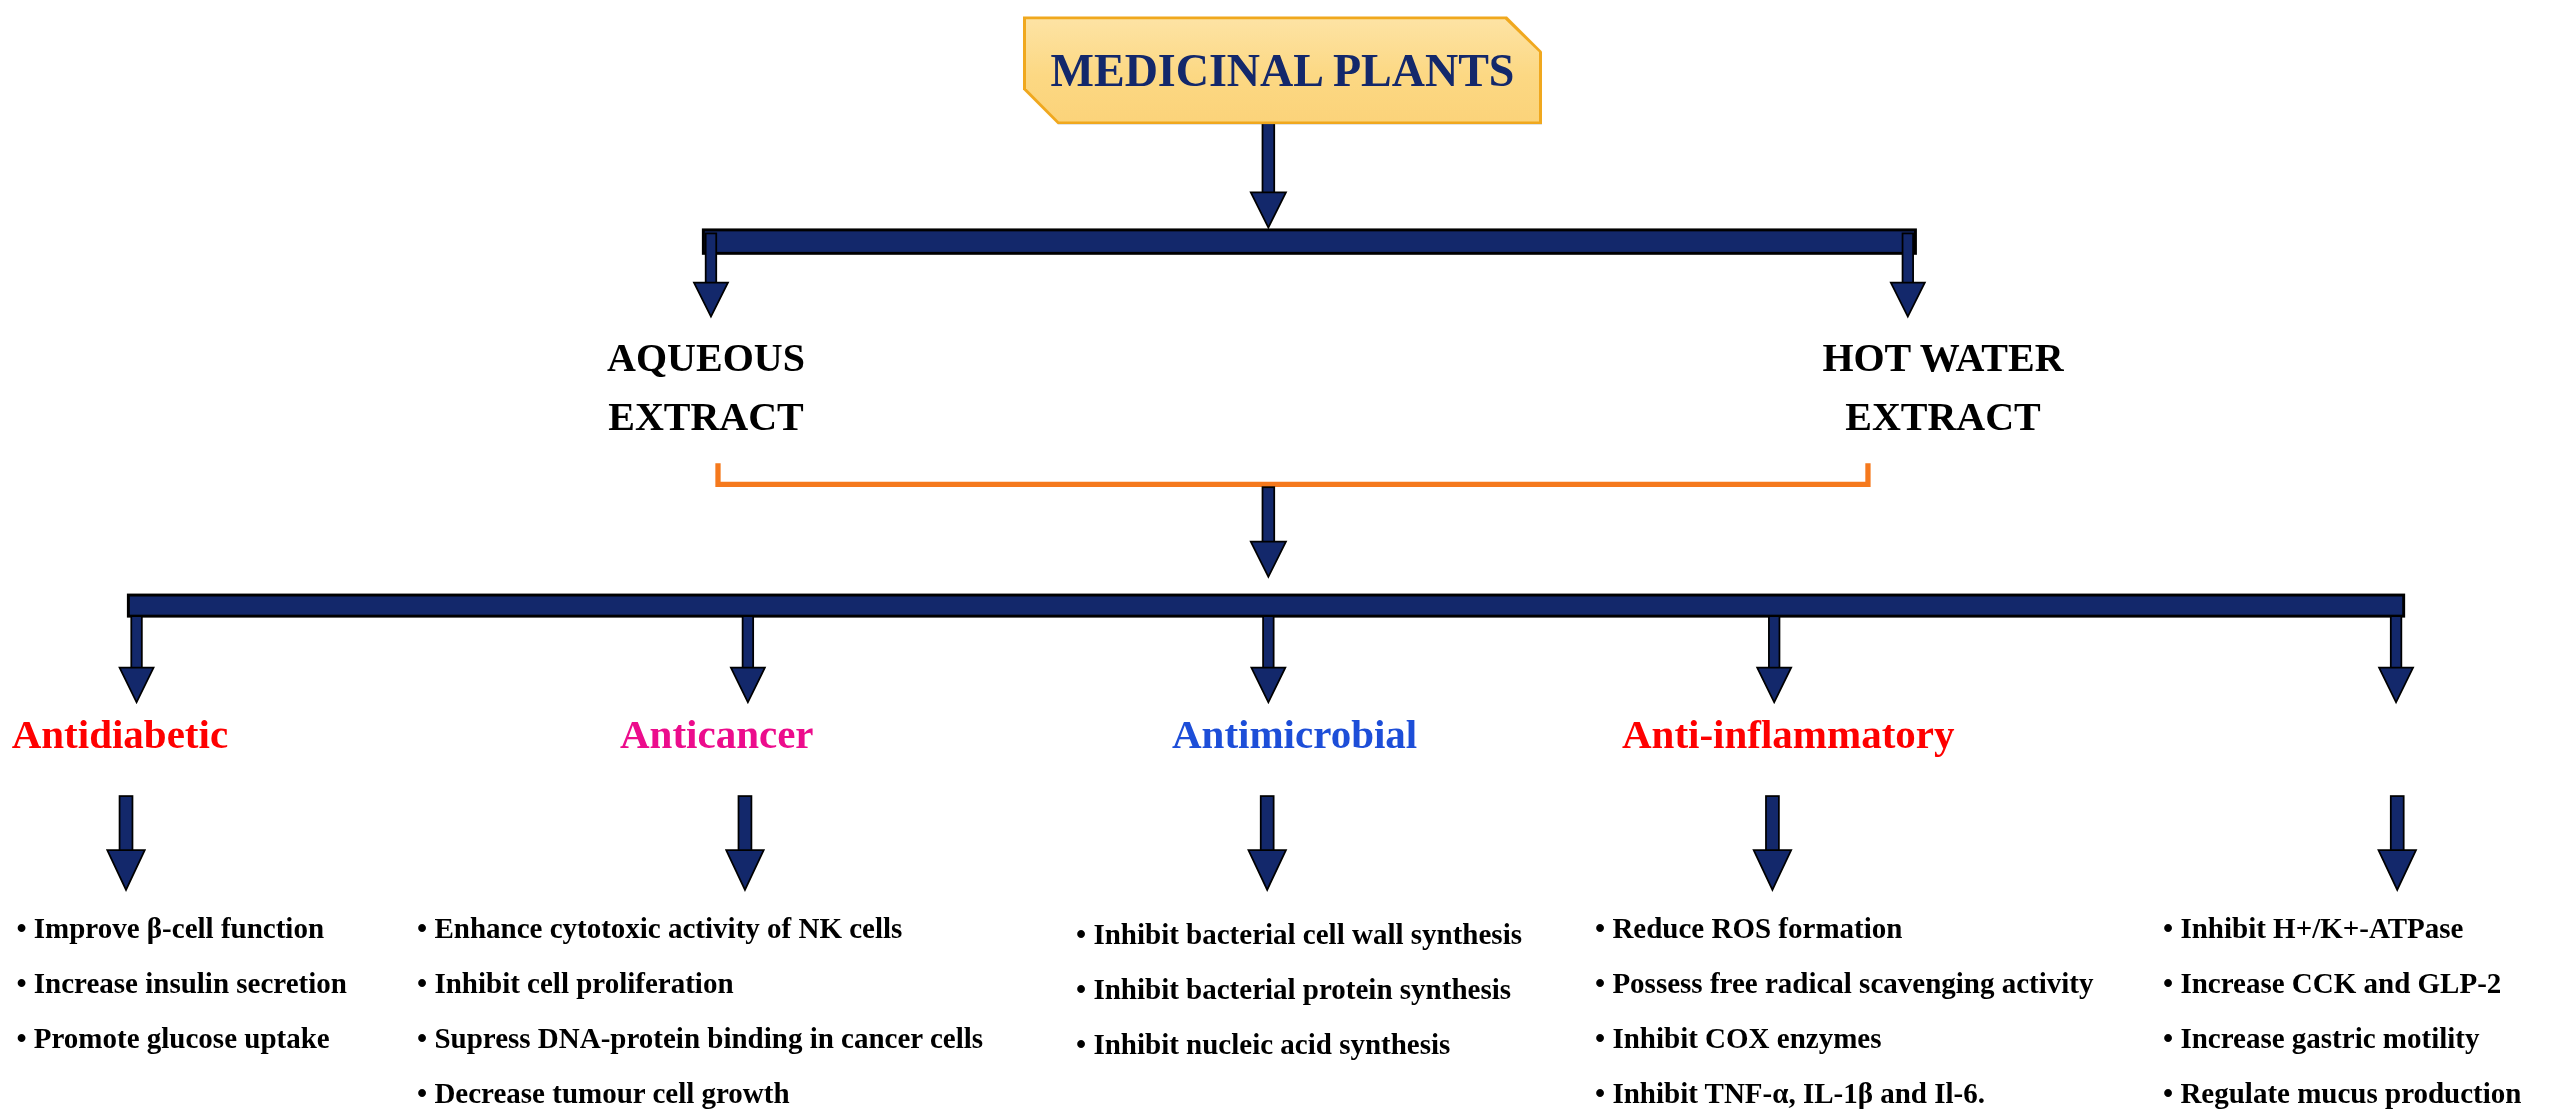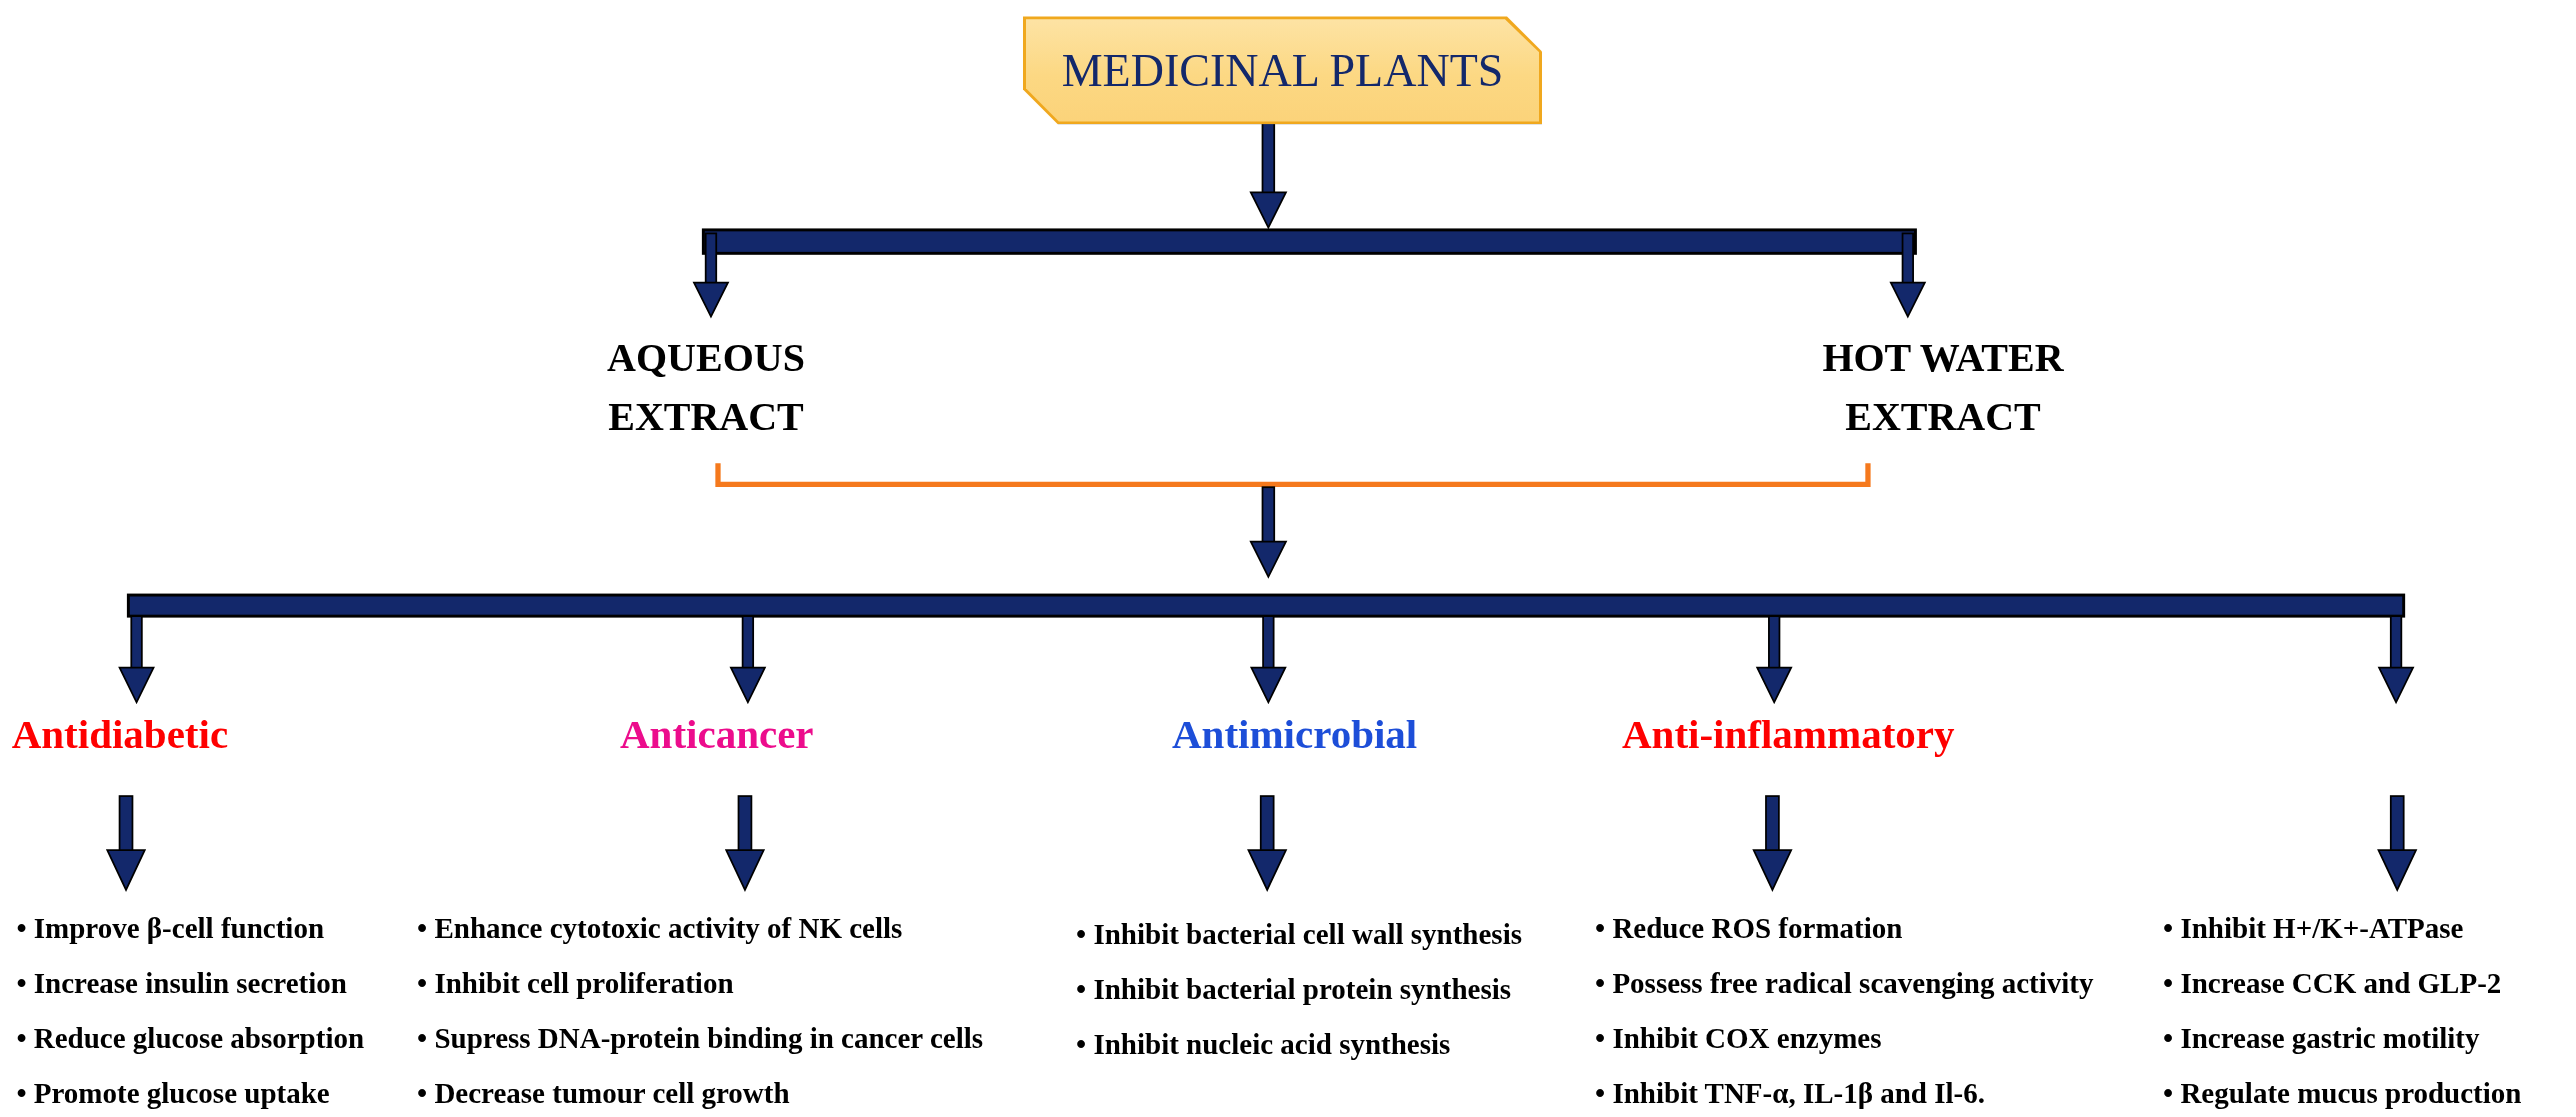--- a/index.html
+++ b/index.html
@@ -24,21 +24,21 @@
     clip-path:polygon(0 0, 484px 0, 100% 35px, 100% 100%, 35px 100%, 0 73px);
     filter:drop-shadow(4.1px 4.1px 2.9px rgba(120,120,120,0.45));
   }
   .node-box-inner{
     position:absolute;left:2.9px;top:2.9px;right:2.9px;bottom:2.9px;
     background:linear-gradient(180deg,#fde3a4 0%,#fcd883 55%,#fbd37a 100%);
     clip-path:polygon(0 0, 479px 0, 100% 33px, 100% 100%, 33px 100%, 0 69px);
     display:flex;align-items:center;justify-content:center;
   }
   .node-title{
-    font-size:46px;font-weight:normal;color:var(--navy);
+    font-size:46px;font-weight:bold;color:var(--navy);
     letter-spacing:0px;white-space:nowrap;
   }
 
   .extract-label{
     top:328px;width:410px;
     font-size:40px;font-weight:bold;color:#000;
     text-align:center;line-height:59px;white-space:pre-line;
   }
   #extract-left{left:501px;}
   #extract-right{left:1738px;}
@@ -149,21 +149,20 @@
 EXTRACT</div>
 
   <div class="abs branch-label" style="left: 11.7px; width: 258px; color: rgb(254, 0, 0);">Antidiabetic</div>
   <div class="abs branch-label" style="left: 620px; width: 258px; color: rgb(236, 12, 140);">Anticancer</div>
   <div class="abs branch-label" style="left: 1172px; width: 270px; color: #1d4ed8;">Antimicrobial</div>
   <div class="abs branch-label" style="left: 1622px; width: 363px; color: rgb(254, 0, 0);">Anti-inflammatory</div>
 
   <div id="bullets-1" class="bullet-col">
     <div class="bullet-line">Improve β-cell function</div>
     <div class="bullet-line">Increase insulin secretion</div>
-    <div class="bullet-line">Reduce glucose absorption</div>
     <div class="bullet-line">Promote glucose uptake</div>
   </div>
   <div id="bullets-2" class="bullet-col">
     <div class="bullet-line">Enhance cytotoxic activity of NK cells</div>
     <div class="bullet-line">Inhibit cell proliferation</div>
     <div class="bullet-line">Supress DNA-protein binding in cancer cells</div>
     <div class="bullet-line">Decrease tumour cell growth</div>
   </div>
   <div id="bullets-3" class="bullet-col">
     <div class="bullet-line">Inhibit bacterial cell wall synthesis</div>

